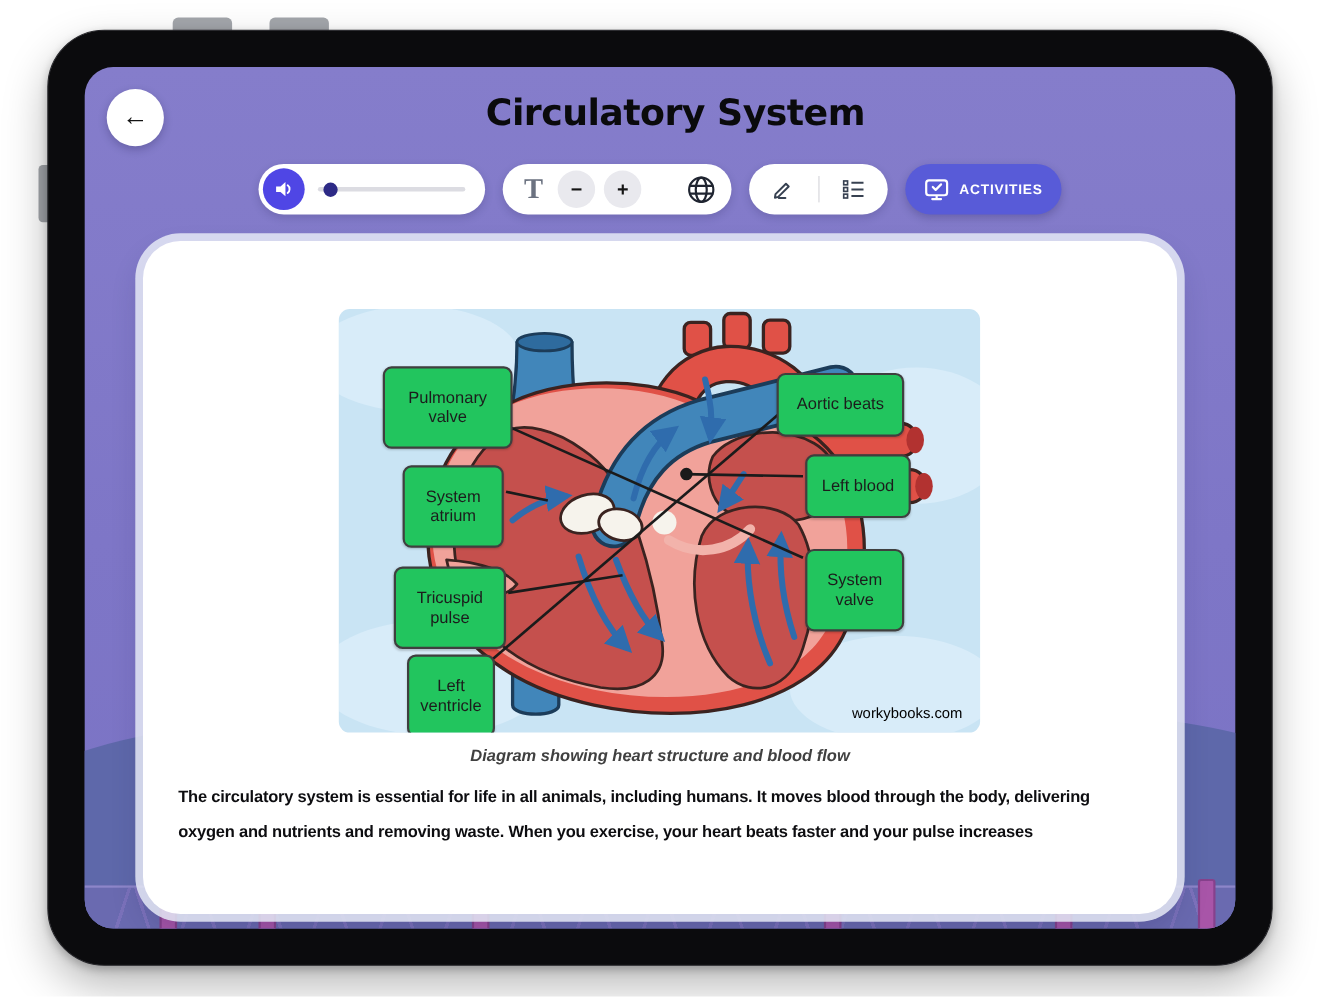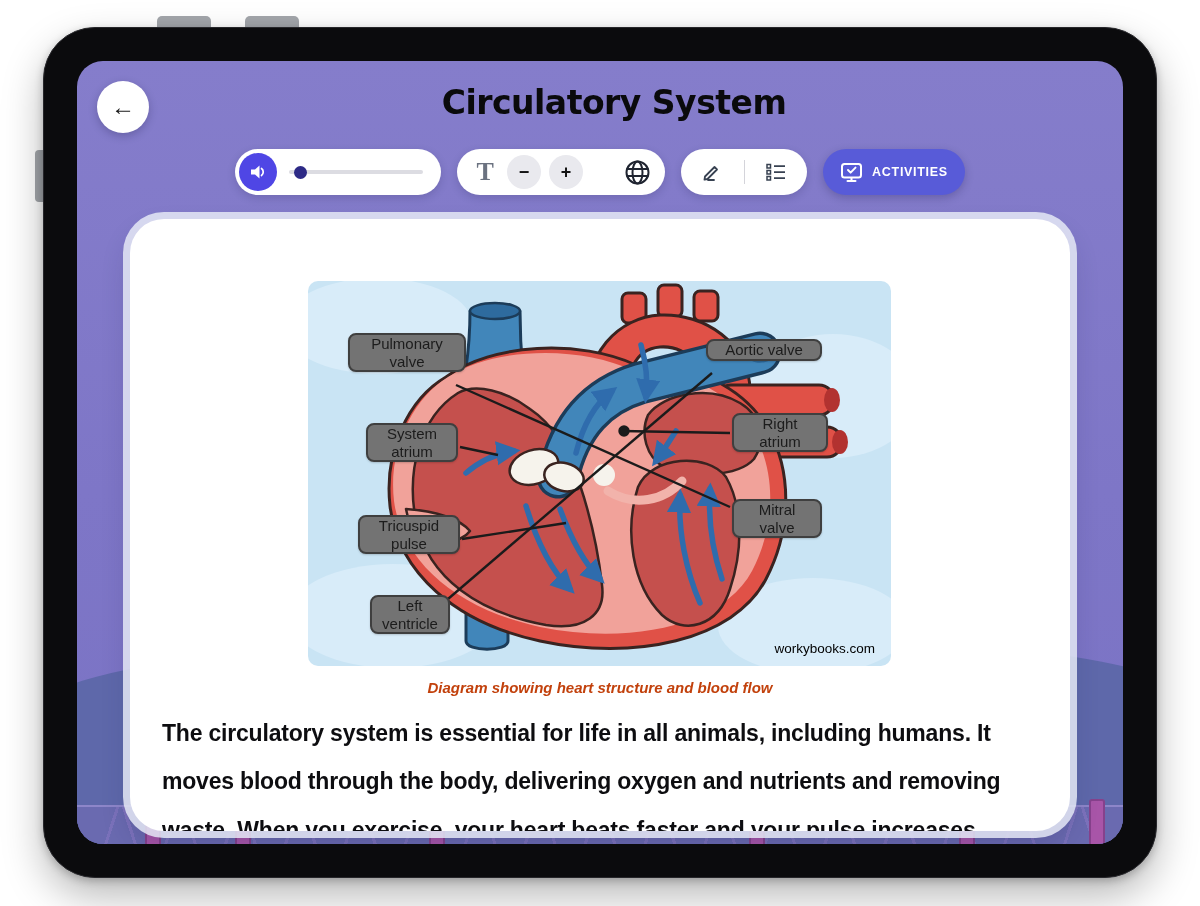--- a/index.html
+++ b/index.html
@@ -67,28 +67,28 @@
                     color:#ffffff; cursor:pointer; box-shadow:0 3px 8px rgba(25,25,70,.25); }
   .btn-activities span { font-size:12.5px; font-weight:600; letter-spacing:.7px; }
 
   
   .card { position:absolute; left:53px; top:158px; width:940px; height:612px;
           background:#ffffff; border-radius:34px; z-index:3; overflow:hidden;
           box-shadow:0 0 0 7px rgba(229,233,246,.85), 0 14px 28px rgba(30,30,80,.22); }
   .diagram { position:absolute; left:178px; top:62px; width:583px; height:385px;
              border-radius:10px; overflow:hidden; background:#c9e4f4; }
   .diagram svg { position:absolute; left:0; top:0; }
-  .dlabel { position:absolute; background:#737373; border:2px solid #3f3f3f; border-radius:8px;
-            padding:0 6px; text-align:center; font-size:15px; line-height:1.18;
+  .dlabel { position:absolute; background:#22c55e; border:2px solid #3f3f3f; border-radius:8px;
+            padding:18px 6px; text-align:center; font-size:15px; line-height:1.18;
             color:#1c1c1c; box-shadow:0 1px 2px rgba(0,0,0,.18); }
   .watermark { position:absolute; right:16px; bottom:10px; font-size:13.5px; color:#000000; }
   .caption { position:absolute; left:0; right:0; top:460px; text-align:center;
-             font-style:italic; font-weight:bold; font-size:15px; color:#c2410c; }
+             font-style:italic; font-weight:bold; font-size:15px; color:#404040; }
   .article { position:absolute; left:32px; right:28px; top:490px;
-             font-weight:bold; font-size:23px; letter-spacing:-0.2px;
+             font-weight:bold; font-size:15px; letter-spacing:-0.2px;
              line-height:2.1; color:#0d0d10; }
 </style>
 </head>
 <body>
 
 <div class="stage">
   <div class="hw-btn hw-top-1"></div>
   <div class="hw-btn hw-top-2"></div>
   <div class="hw-btn hw-side"></div>
 
@@ -232,25 +232,25 @@
                 <line x1="404" y1="92" x2="140" y2="318"></line>
                 <line x1="152" y1="166" x2="190" y2="174"></line>
                 <line x1="422" y1="152" x2="314" y2="150"></line>
                 <circle cx="316" cy="150" r="4.5" fill="#1b1b1b"></circle>
                 <line x1="154" y1="258" x2="258" y2="242"></line>
               </g>
           </svg>
 
           <div>
               <div class="dlabel" style="left: 40px; top: 52px; width: 118px;">Pulmonary valve</div>
-              <div class="dlabel" style="left: 398px; top: 58px; width: 116px;">Aortic valve</div>
+              <div class="dlabel" style="left: 398px; top: 58px; width: 116px;">Aortic beats</div>
               <div class="dlabel" style="left: 58px; top: 142px; width: 92px;">System atrium</div>
-              <div class="dlabel" style="left: 424px; top: 132px; width: 96px;">Right atrium</div>
+              <div class="dlabel" style="left: 424px; top: 132px; width: 96px;">Left blood</div>
               <div class="dlabel" style="left: 50px; top: 234px; width: 102px;">Tricuspid pulse</div>
-              <div class="dlabel" style="left: 424px; top: 218px; width: 90px;">Mitral valve</div>
+              <div class="dlabel" style="left: 424px; top: 218px; width: 90px;">System valve</div>
               <div class="dlabel" style="left: 62px; top: 314px; width: 80px;">Left ventricle</div>
             </div>
           <div class="watermark">workybooks.com</div>
         </div>
 
         <div class="caption">Diagram showing heart structure and blood flow</div>
         <p class="article">The circulatory system is essential for life in all animals, including humans. It moves blood through the body, delivering oxygen and nutrients and removing waste. When you exercise, your heart beats faster and your pulse increases</p>
       </div>
 
     </div>

